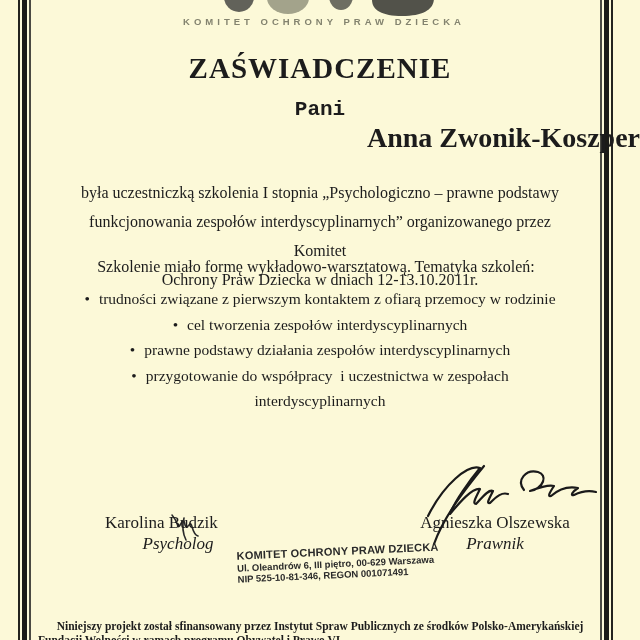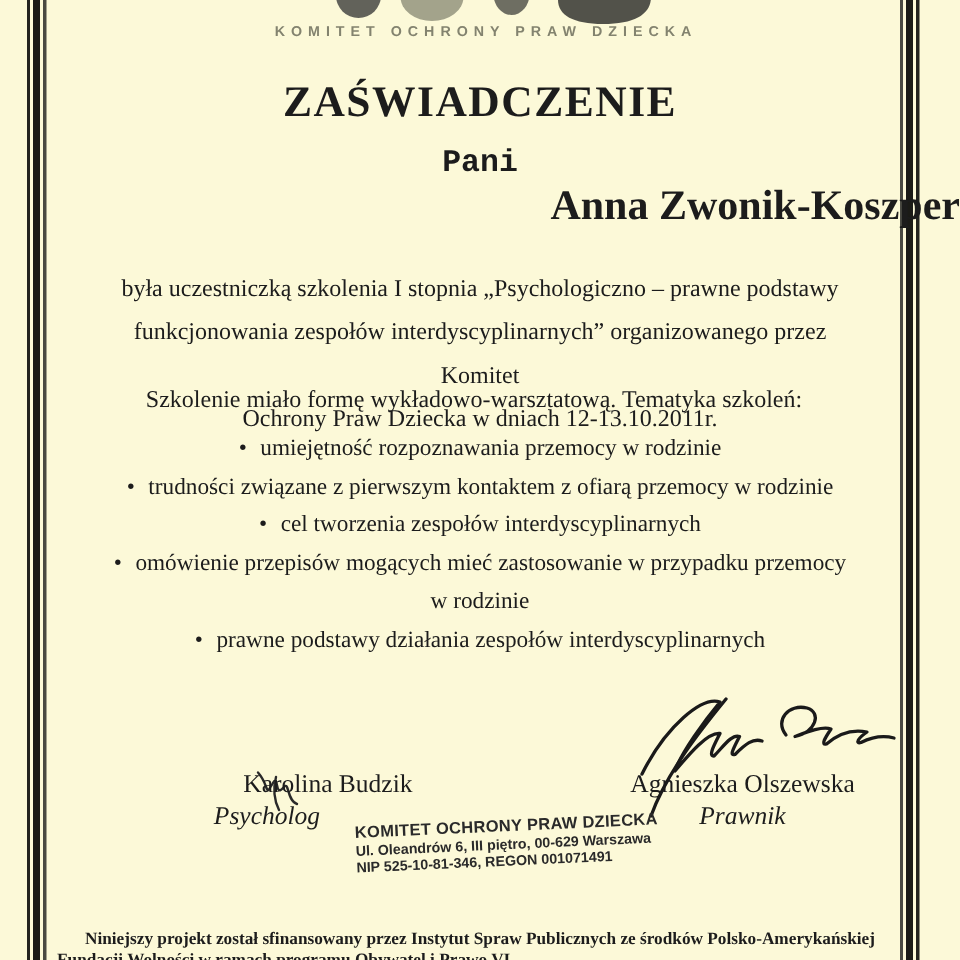--- a/index.html
+++ b/index.html
@@ -66,21 +66,21 @@
 
   .topics {
     left: 40px; top: 286px; width: 560px;
     text-align: center; font-size: 15.5px; line-height: 25.5px;
   }
   .topic { white-space: pre-wrap; }
   .topic .b { margin-right: 9px; }
   .topic.narrow1 { max-width: 490px; margin: 0 auto; }
   .topic.narrow2 { max-width: 430px; margin: 0 auto; }
 
-  .sig-left-name  { left: 105px; top: 513px; width: 170px; text-align: right; font-size: 17px; }
+  .sig-left-name  { left: 105px; top: 513px; width: 170px; text-align: left; font-size: 17px; }
   .sig-left-title { left: 93px; top: 534px; width: 170px; text-align: center; font-size: 17px; font-style: italic; }
   .sig-right-name  { left: 405px; top: 513px; width: 180px; text-align: center; font-size: 17px; }
   .sig-right-title { left: 405px; top: 534px; width: 180px; text-align: center; font-size: 17px; font-style: italic; }
 
   .sig-big  { left: 420px; top: 458px; width: 185px; height: 100px; }
   .sig-small{ left: 168px; top: 512px; width: 36px;  height: 34px; }
 
   .stamp {
     left: 237px; top: 545px; width: 250px;
     font-family: "Liberation Sans", sans-serif;
@@ -119,25 +119,24 @@
 
 <div class="abs salutation">Pani</div>
 <div class="abs recipient-name">Anna Zwonik-Koszper</div>
 
 <div class="abs body-par">była uczestniczką szkolenia I stopnia „Psychologiczno – prawne podstawy
 funkcjonowania zespołów interdyscyplinarnych” organizowanego przez  Komitet
 Ochrony Praw Dziecka w dniach 12-13.10.2011r.</div>
 <div class="abs format-line">Szkolenie miało formę wykładowo-warsztatową. Tematyka szkoleń:</div>
 
 <div class="abs topics">
-  <div class="topic"><span class="b">•</span><span>umiejętność rozpoznawania przemocy w rodzinie</span></div>
   <div class="topic"><span class="b">•</span><span>trudności związane z pierwszym kontaktem z ofiarą przemocy w rodzinie</span></div>
   <div class="topic"><span class="b">•</span><span>cel tworzenia zespołów interdyscyplinarnych</span></div>
-  <div class="topic narrow1"><span class="b">•</span><span>omówienie przepisów mogących mieć zastosowanie w przypadku przemocy w rodzinie</span></div>
   <div class="topic"><span class="b">•</span><span>prawne podstawy działania zespołów interdyscyplinarnych</span></div>
+  <div class="topic narrow2"><span class="b">•</span><span>przygotowanie do współpracy  i uczestnictwa w zespołach interdyscyplinarnych</span></div>
 </div>
 
 <svg class="abs sig-big" viewBox="0 0 185 100">
   <g fill="none" stroke="#1a1a1a" stroke-width="2.2" stroke-linecap="round" stroke-linejoin="round">
     <path d="M8 58 C24 26 48 6 60 10 C50 22 34 44 30 56 C40 44 52 30 60 31 C56 39 52 46 56 46 C62 40 68 31 73 33 C69 41 66 46 70 45 C77 38 82 34 88 36"></path>
     <path d="M64 8 C46 30 24 58 14 86"></path>
     <path d="M104 32 C96 22 106 11 118 14 C128 17 124 30 110 33 C118 30 128 26 134 28 C130 34 127 39 131 38 C139 31 148 28 158 30 C152 34 150 38 154 37 C160 34 168 32 176 34"></path>
   </g>
 </svg>
 <svg class="abs sig-small" viewBox="0 0 36 34">

